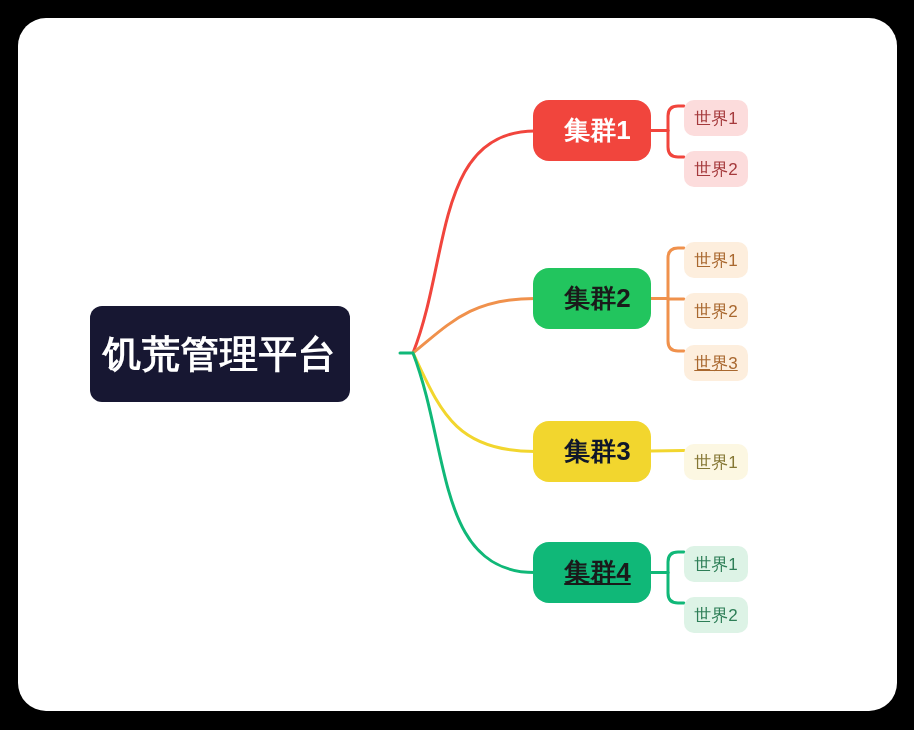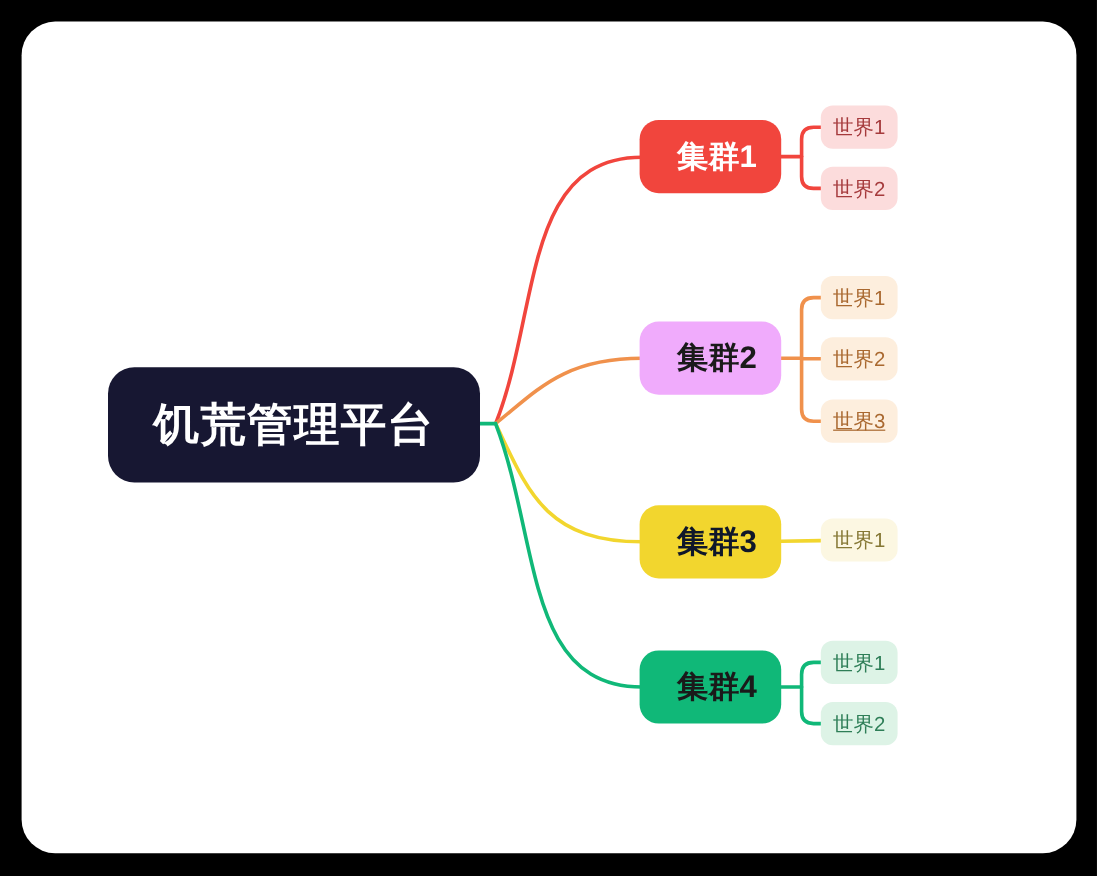--- a/index.html
+++ b/index.html
@@ -26,46 +26,47 @@
   .node {
     position: absolute;
     display: flex;
     align-items: center;
     justify-content: center;
     white-space: nowrap;
     cursor: default;
   }
   .root-node {
     left: 90px; top: 306px;
-    width: 310px; height: 96px;
+    width: 260px; height: 96px;
     background: #171732;
     color: #ffffff;
     font-size: 38px;
     font-weight: 700;
     letter-spacing: 1px;
-    border-radius: 22px;
+    border-radius: 12px;
   }
   .cluster-node {
     left: 533px;
     width: 118px; height: 61px;
     font-size: 26px;
     font-weight: 700;
     border-radius: 16px;
     padding-left: 11px;
   }
   .cluster-1 { top: 100px; background: #f1453d; color: #ffffff; }
-  .cluster-2 { top: 268px; background: #f0abfc; color: #1a1a1a; }
+  .cluster-2 { top: 268px; background: #22c55e; color: #1a1a1a; }
   .cluster-3 { top: 421px; background: #f2d62e; color: #0f172a; }
-  .cluster-4 { top: 542px; background: #10b878; color: #1a1a1a; }
+  .cluster-4 { top: 542px; background: #10b878; color: #1a1a1a; text-decoration: underline; }
   .world-node {
     left: 684px;
     width: 64px; height: 36px;
     font-size: 17px;
     font-weight: 500;
     border-radius: 10px;
+    margin-top: 12px;
   }
   .world-red    { background: #fcdcdc; color: #a53a3c; }
   .world-orange { background: #fdeedd; color: #a9682f; }
   .world-yellow { background: #fcf7e2; color: #857734; }
   .world-green  { background: #ddf3e6; color: #2e7e57; }
   .w-c1-1 { top: 88px; }
   .w-c1-2 { top: 139px; }
   .w-c2-1 { top: 230px; }
   .w-c2-2 { top: 281px; }
   .w-c2-3 { top: 333px; text-decoration: underline; }

